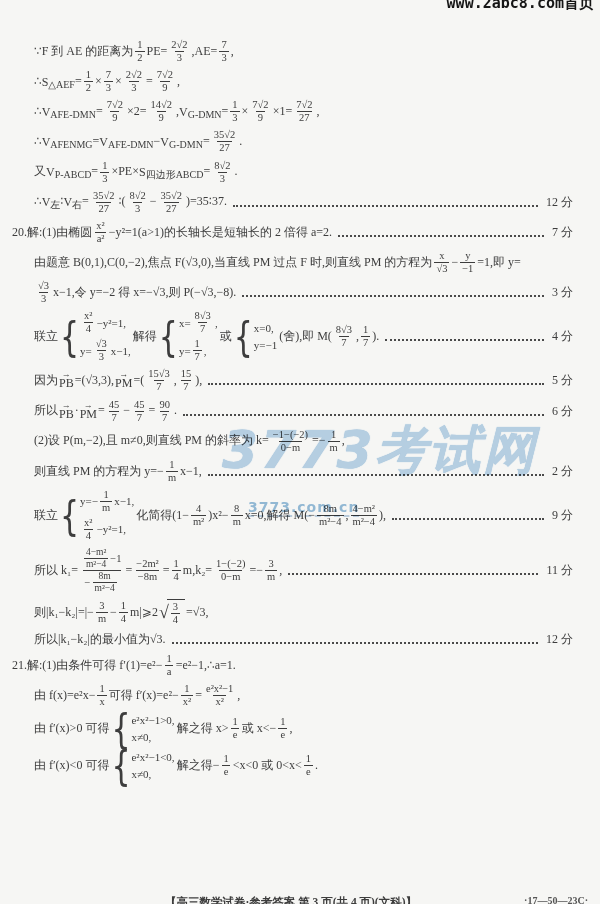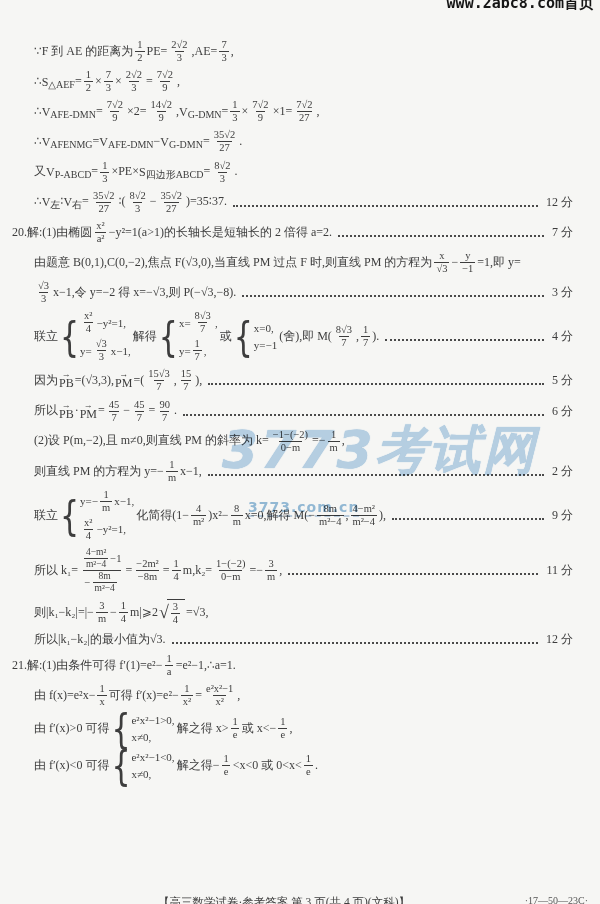--- a/index.html
+++ b/index.html
@@ -39,22 +39,22 @@
         margin:0 8px 0 6px;transform:translateY(3px);min-width:20px;}
   .score{flex:0 0 auto;margin-right:27px;}
   .watermark{position:absolute;top:416px;left:222px;z-index:2;pointer-events:none;
              mix-blend-mode:multiply;opacity:.9;}
   .wm-main{font-family:"DejaVu Sans","Liberation Sans",sans-serif;
            font-size:52px;font-weight:bold;font-style:italic;
            color:#b5d2ea;letter-spacing:2px;text-shadow:0 0 1px #8ab6dc;}
   .wm-sub{font-family:"DejaVu Sans","Liberation Sans",sans-serif;
           display:inline-block;margin:-10px 0 0 26px;font-size:14px;font-weight:bold;
           color:#8cb8da;letter-spacing:1px;border-bottom:2px dashed #b9cfe2;}
-  .footer{position:absolute;bottom:0;left:8px;right:0;height:12px;overflow:hidden;
-          display:flex;z-index:1;font-size:11.5px;color:#3d3d3d;}
+  .footer{position:absolute;bottom:0;left:15px;right:0;height:12px;overflow:hidden;
+          display:flex;z-index:1;font-size:11.5px;color:#3d3d3d;font-weight:bold;}
   .footer>div{transform:translateY(3px);}
   .footer-title{margin-left:150px;}
   .footer-code{margin-left:auto;margin-right:12px;font-size:10px;color:#555;}
 </style>
 </head>
 <body>
 
 <div class="page">
   <div class="header-url">www.2abc8.com首页</div>
 

